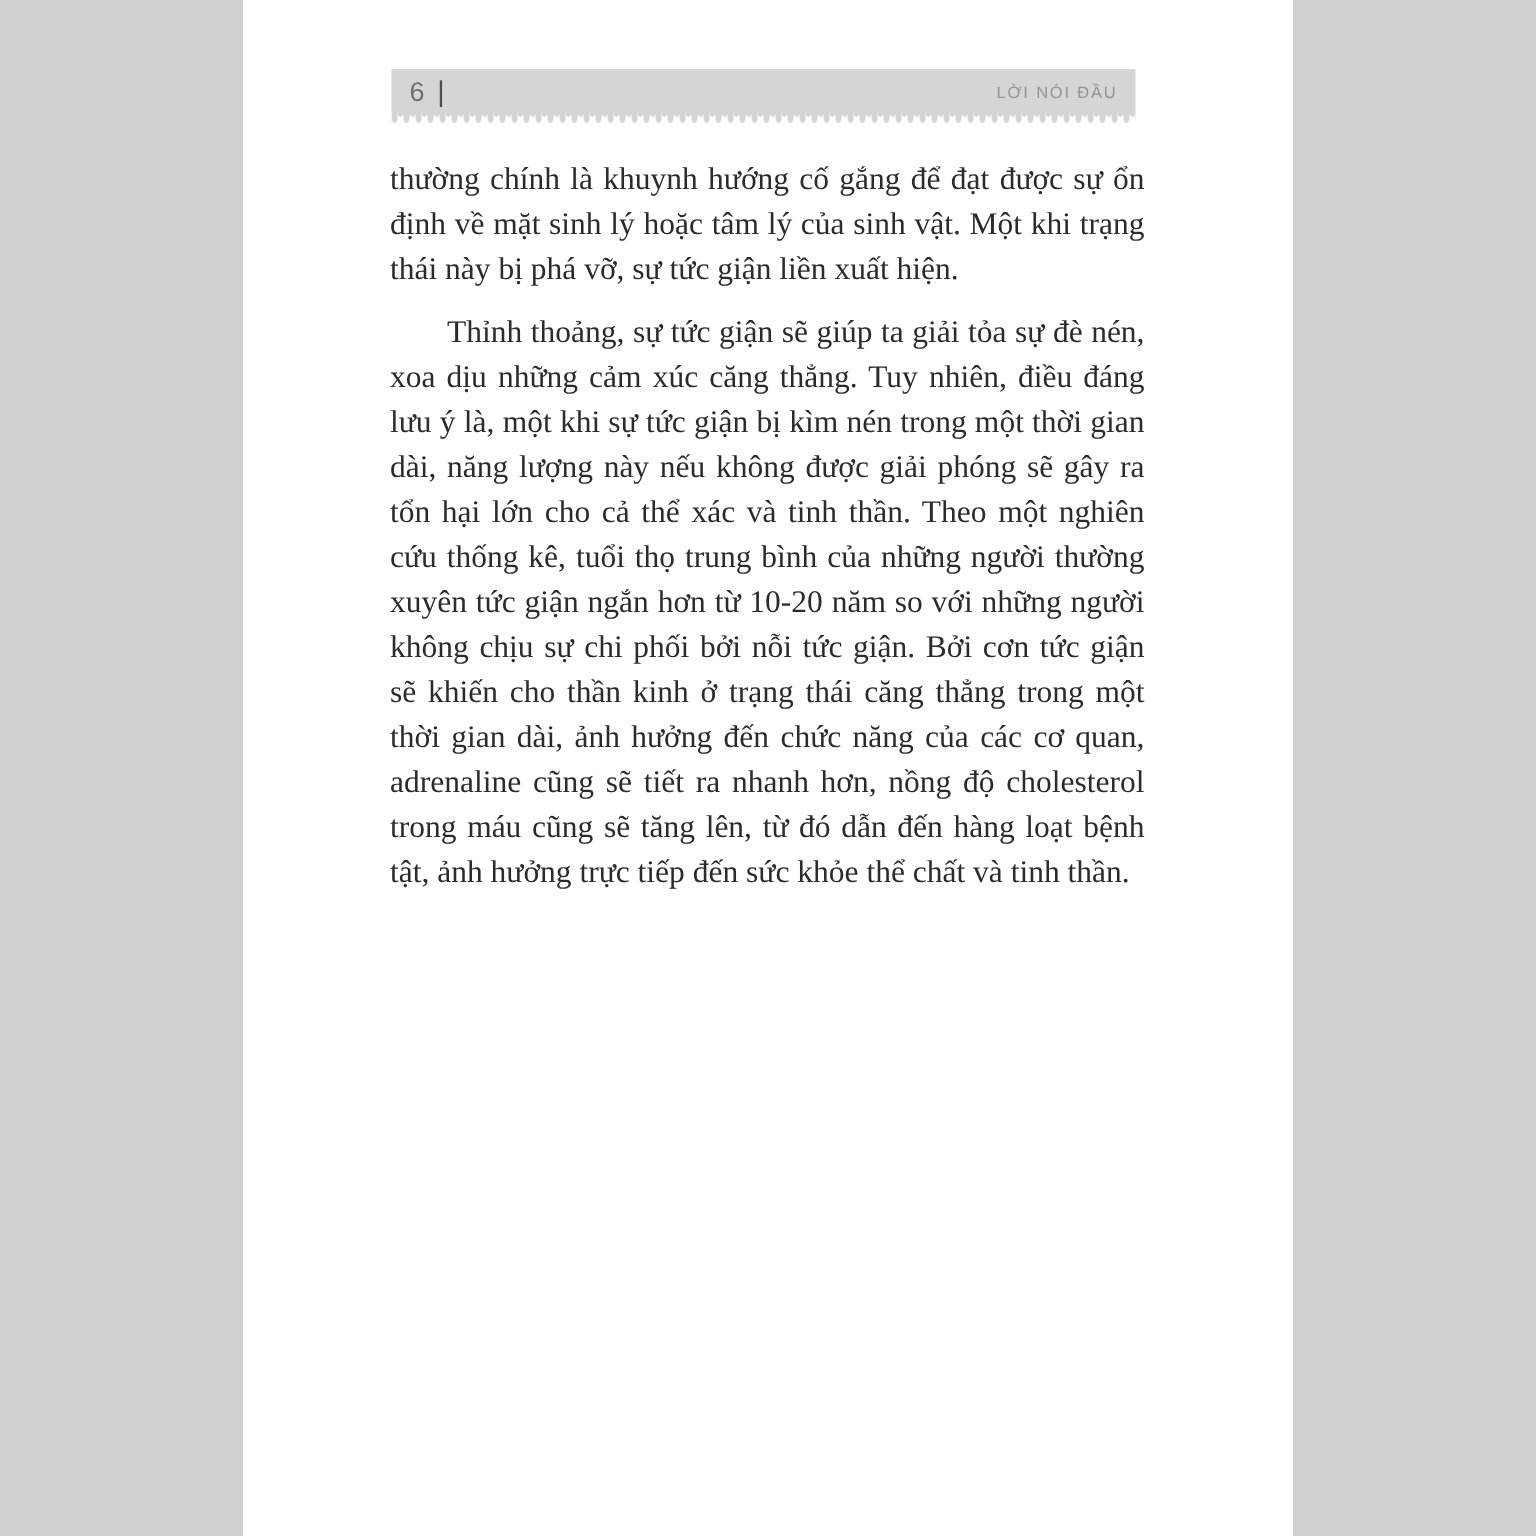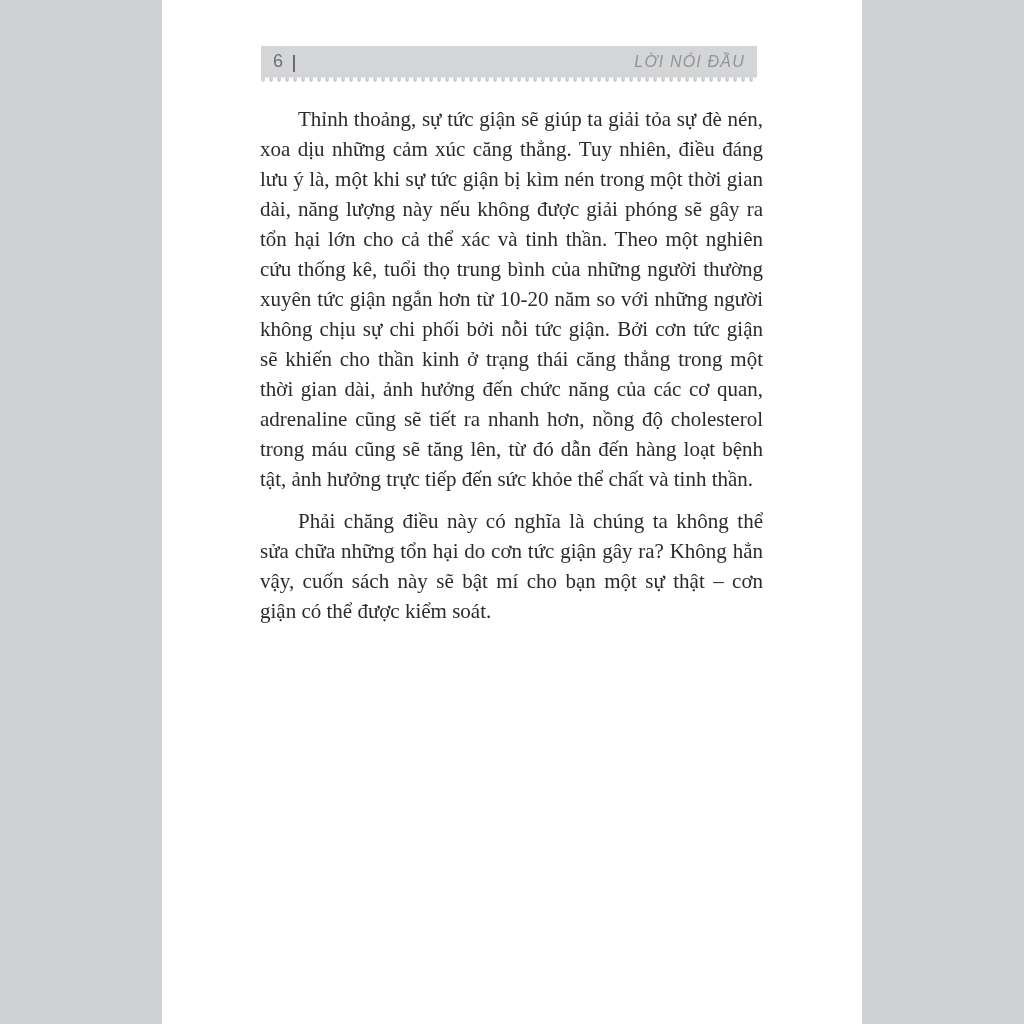--- a/index.html
+++ b/index.html
@@ -56,24 +56,23 @@
     letter-spacing: 0.5px;
   }
   .page-num-sep {
     font-size: 19px;
     color: #4d4e50;
     margin-left: 8px;
     font-weight: 400;
   }
   .chapter-title {
     margin-left: auto;
-    font-size: 16px;
+    font-size: 11px;
     color: #939496;
     letter-spacing: 1.2px;
-    font-style: italic;
   }
 
   .body-text {
     position: absolute;
     left: 98px;
     top: 104px;
     width: 503px;
     font-size: 21px;
     line-height: 30px;
     color: #2b2b2b;
@@ -95,21 +94,21 @@
 
   <div class="page">
 
     <div class="running-head">
       <span class="page-num">6</span>
       <span class="page-num-sep">|</span>
       <span class="chapter-title">LỜI NÓI ĐẦU</span>
     </div>
 
     <div class="body-text">
+      <p class="para">thường chính là khuynh hướng cố gắng để đạt được sự ổn định về mặt sinh lý hoặc tâm lý của sinh vật. Một khi trạng thái này bị phá vỡ, sự tức giận liền xuất hiện.</p>
       <p class="para indent">Thỉnh thoảng, sự tức giận sẽ giúp ta giải tỏa sự đè nén, xoa dịu những cảm xúc căng thẳng. Tuy nhiên, điều đáng lưu ý là, một khi sự tức giận bị kìm nén trong một thời gian dài, năng lượng này nếu không được giải phóng sẽ gây ra tổn hại lớn cho cả thể xác và tinh thần. Theo một nghiên cứu thống kê, tuổi thọ trung bình của những người thường xuyên tức giận ngắn hơn từ 10-20 năm so với những người không chịu sự chi phối bởi nỗi tức giận. Bởi cơn tức giận sẽ khiến cho thần kinh ở trạng thái căng thẳng trong một thời gian dài, ảnh hưởng đến chức năng của các cơ quan, adrenaline cũng sẽ tiết ra nhanh hơn, nồng độ cholesterol trong máu cũng sẽ tăng lên, từ đó dẫn đến hàng loạt bệnh tật, ảnh hưởng trực tiếp đến sức khỏe thể chất và tinh thần.</p>
-      <p class="para indent">Phải chăng điều này có nghĩa là chúng ta không thể sửa chữa những tổn hại do cơn tức giận gây ra? Không hẳn vậy, cuốn sách này sẽ bật mí cho bạn một sự thật – cơn giận có thể được kiểm soát.</p>
     </div>
 
   </div>
 
   <div class="side-bar right"></div>
 
 </div>
 
 </body></html>

